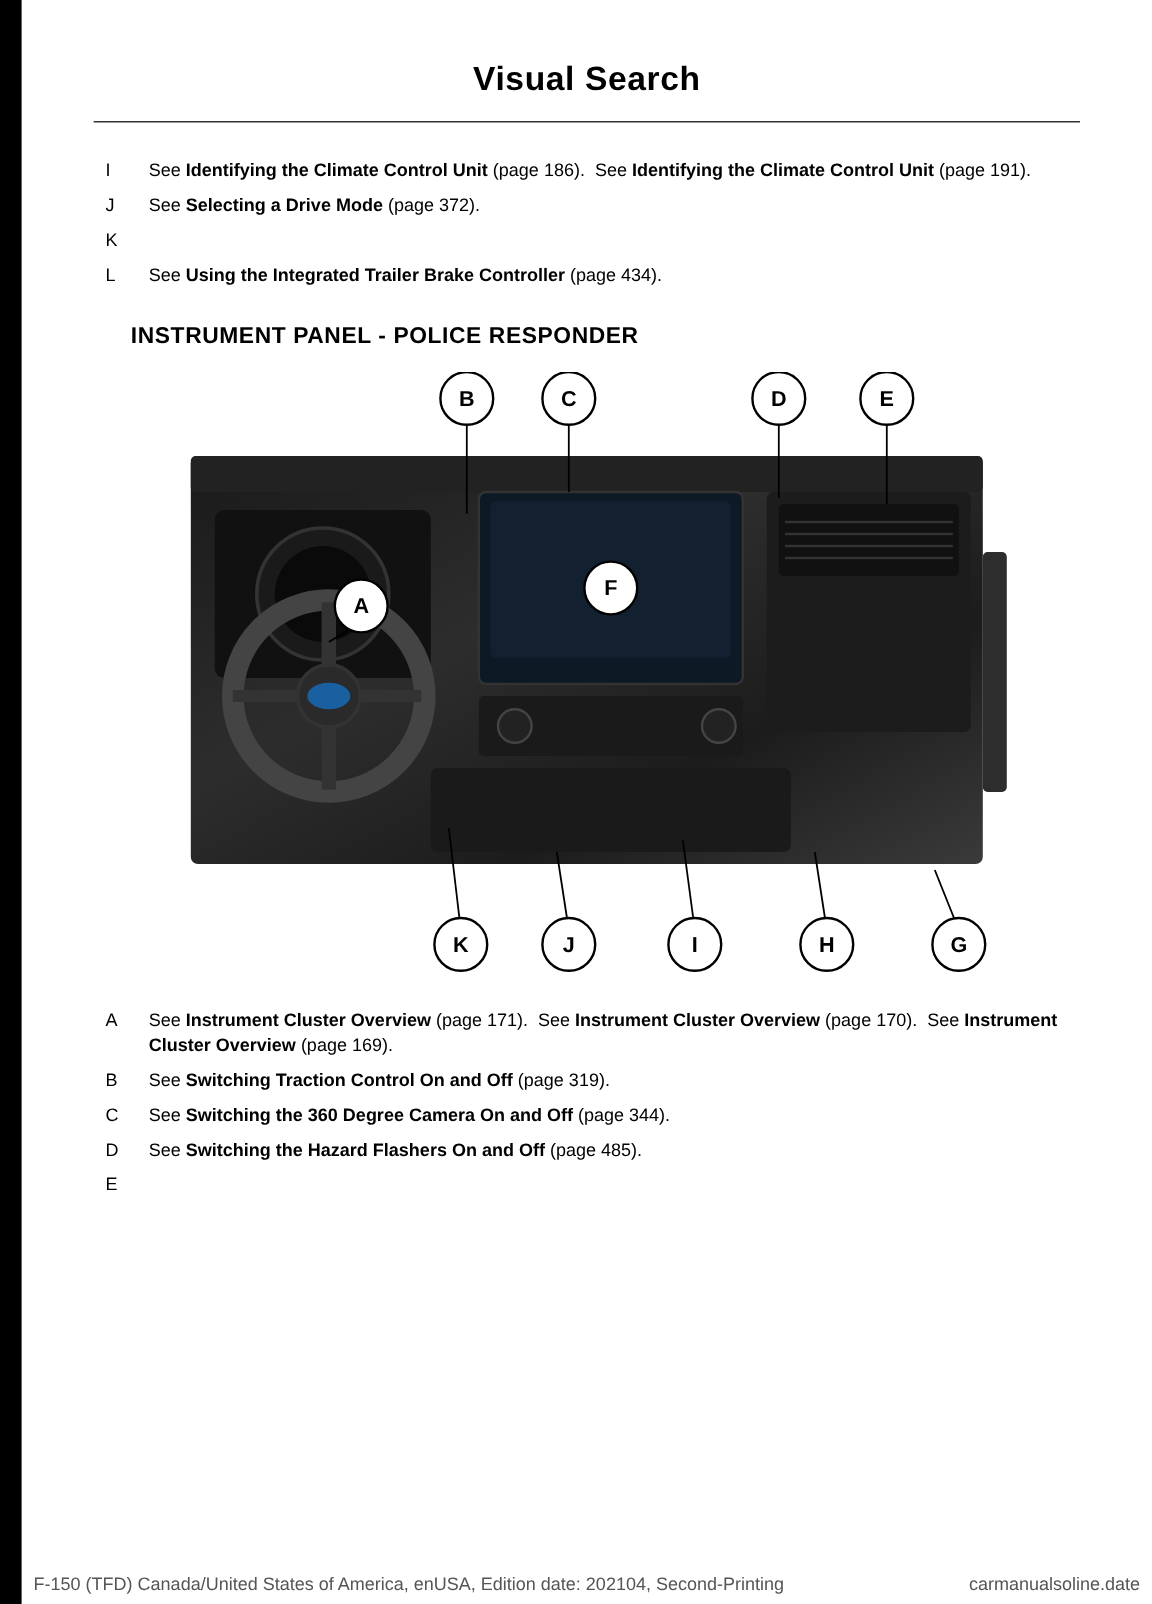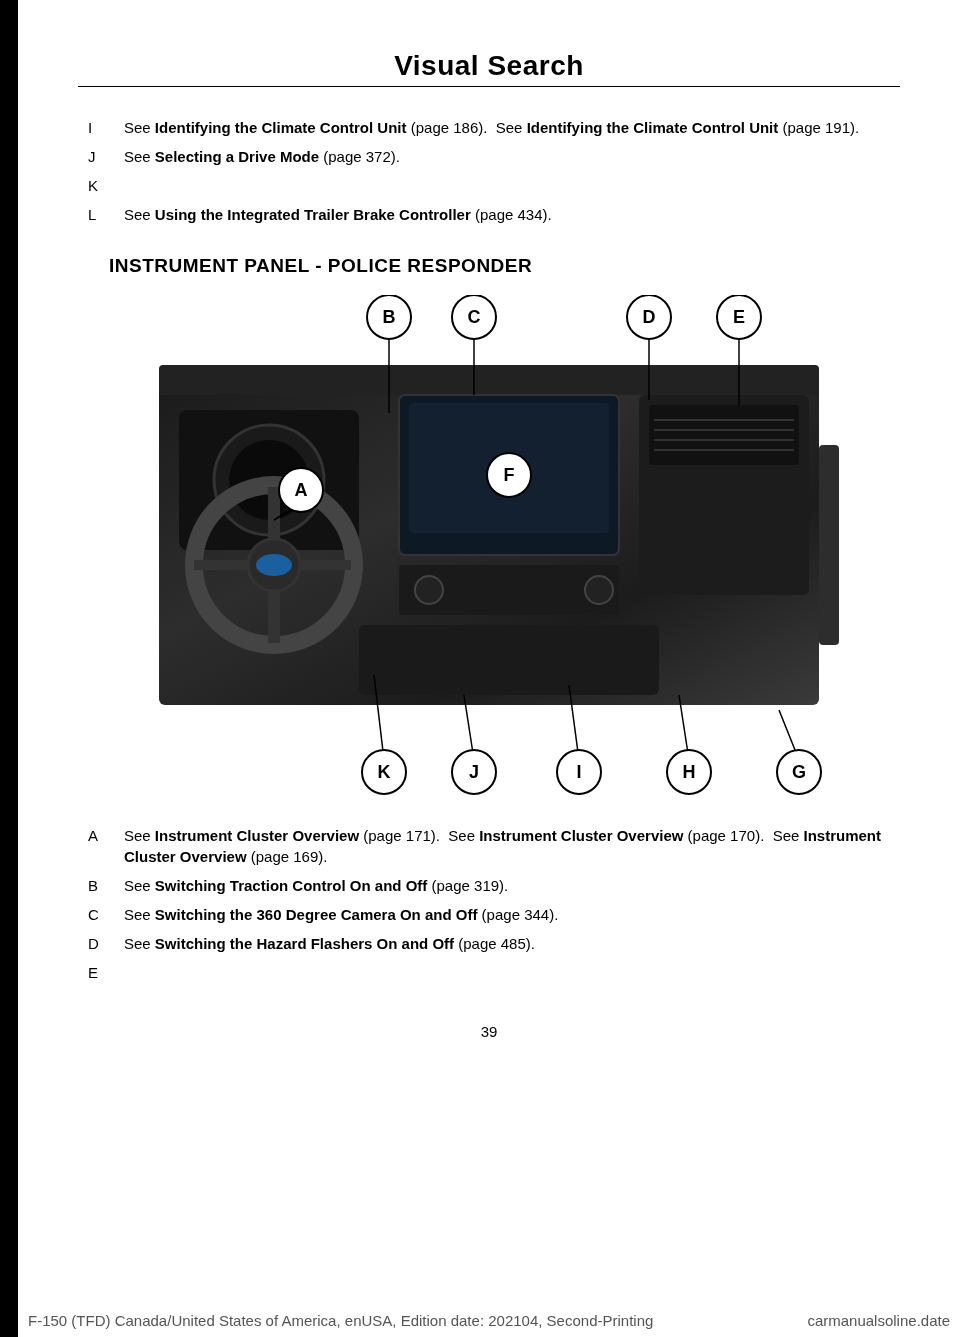--- a/index.html
+++ b/index.html
@@ -34,21 +34,21 @@
       margin-left: 18px;
       padding: 40px 60px 60px 60px;
     }
 
     
     .page-title {
       text-align: center;
       font-size: 28px;
       font-weight: bold;
       letter-spacing: 0.5px;
-      margin-bottom: 4px;
+      margin-bottom: 19px;
       padding-top: 10px;
     }
 
     .title-divider {
       border: none;
       border-top: 1.5px solid #000;
       margin-bottom: 30px;
     }
 
     
@@ -296,21 +296,20 @@
       </li>
       <li>
         <span class="letter">D</span>
         <span class="desc">See <b>Switching the Hazard Flashers On and Off</b> (page 485).</span>
       </li>
       <li>
         <span class="letter">E</span>
       </li>
     </ul>
 
-    <div class="page-number">39</div>
 
   </div>
 
   <div class="footer">
     <span>F-150 (TFD) Canada/United States of America, enUSA, Edition date: 202104, Second-Printing</span>
     <span>carmanualsoline.date</span>
   </div>
 
 </div>
 

